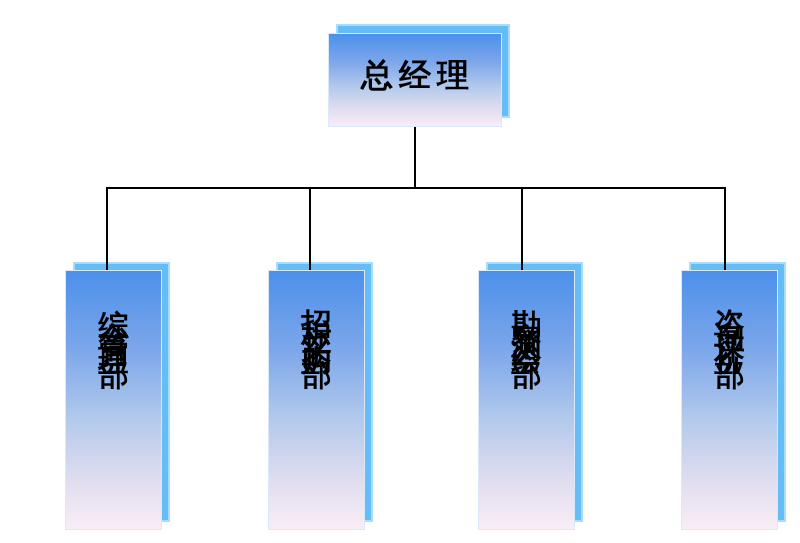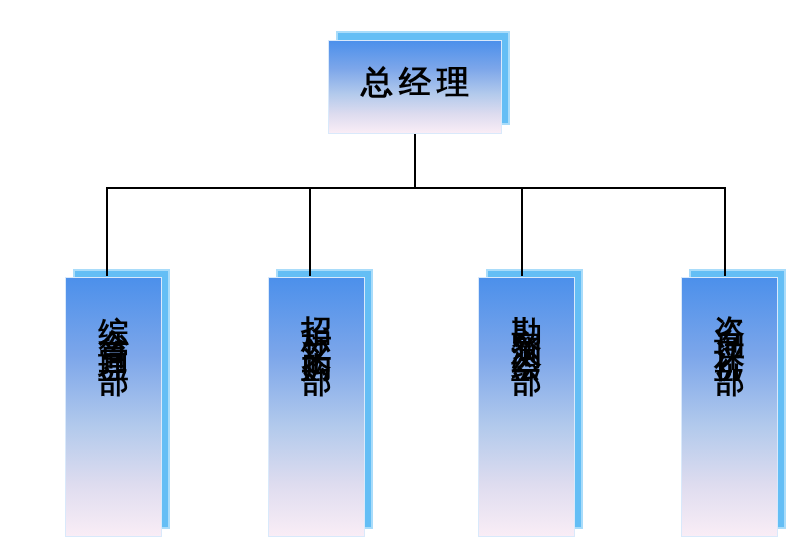--- a/index.html
+++ b/index.html
@@ -12,21 +12,21 @@
     overflow: hidden;
     font-family: "Liberation Serif", "DejaVu Serif", serif;
   }
 
   svg.connectors {
     position: absolute;
     left: 0; top: 0;
     z-index: 2;
   }
 
-  .node { position: absolute; margin-top: 7px; }
+  .node { position: absolute; }
 
   
   .node .back {
     position: absolute;
     width: 100%; height: 100%;
     background: #64BEF5;
     border: 2px solid #A9DCFA;
     box-sizing: border-box;
     z-index: 1;
   }

